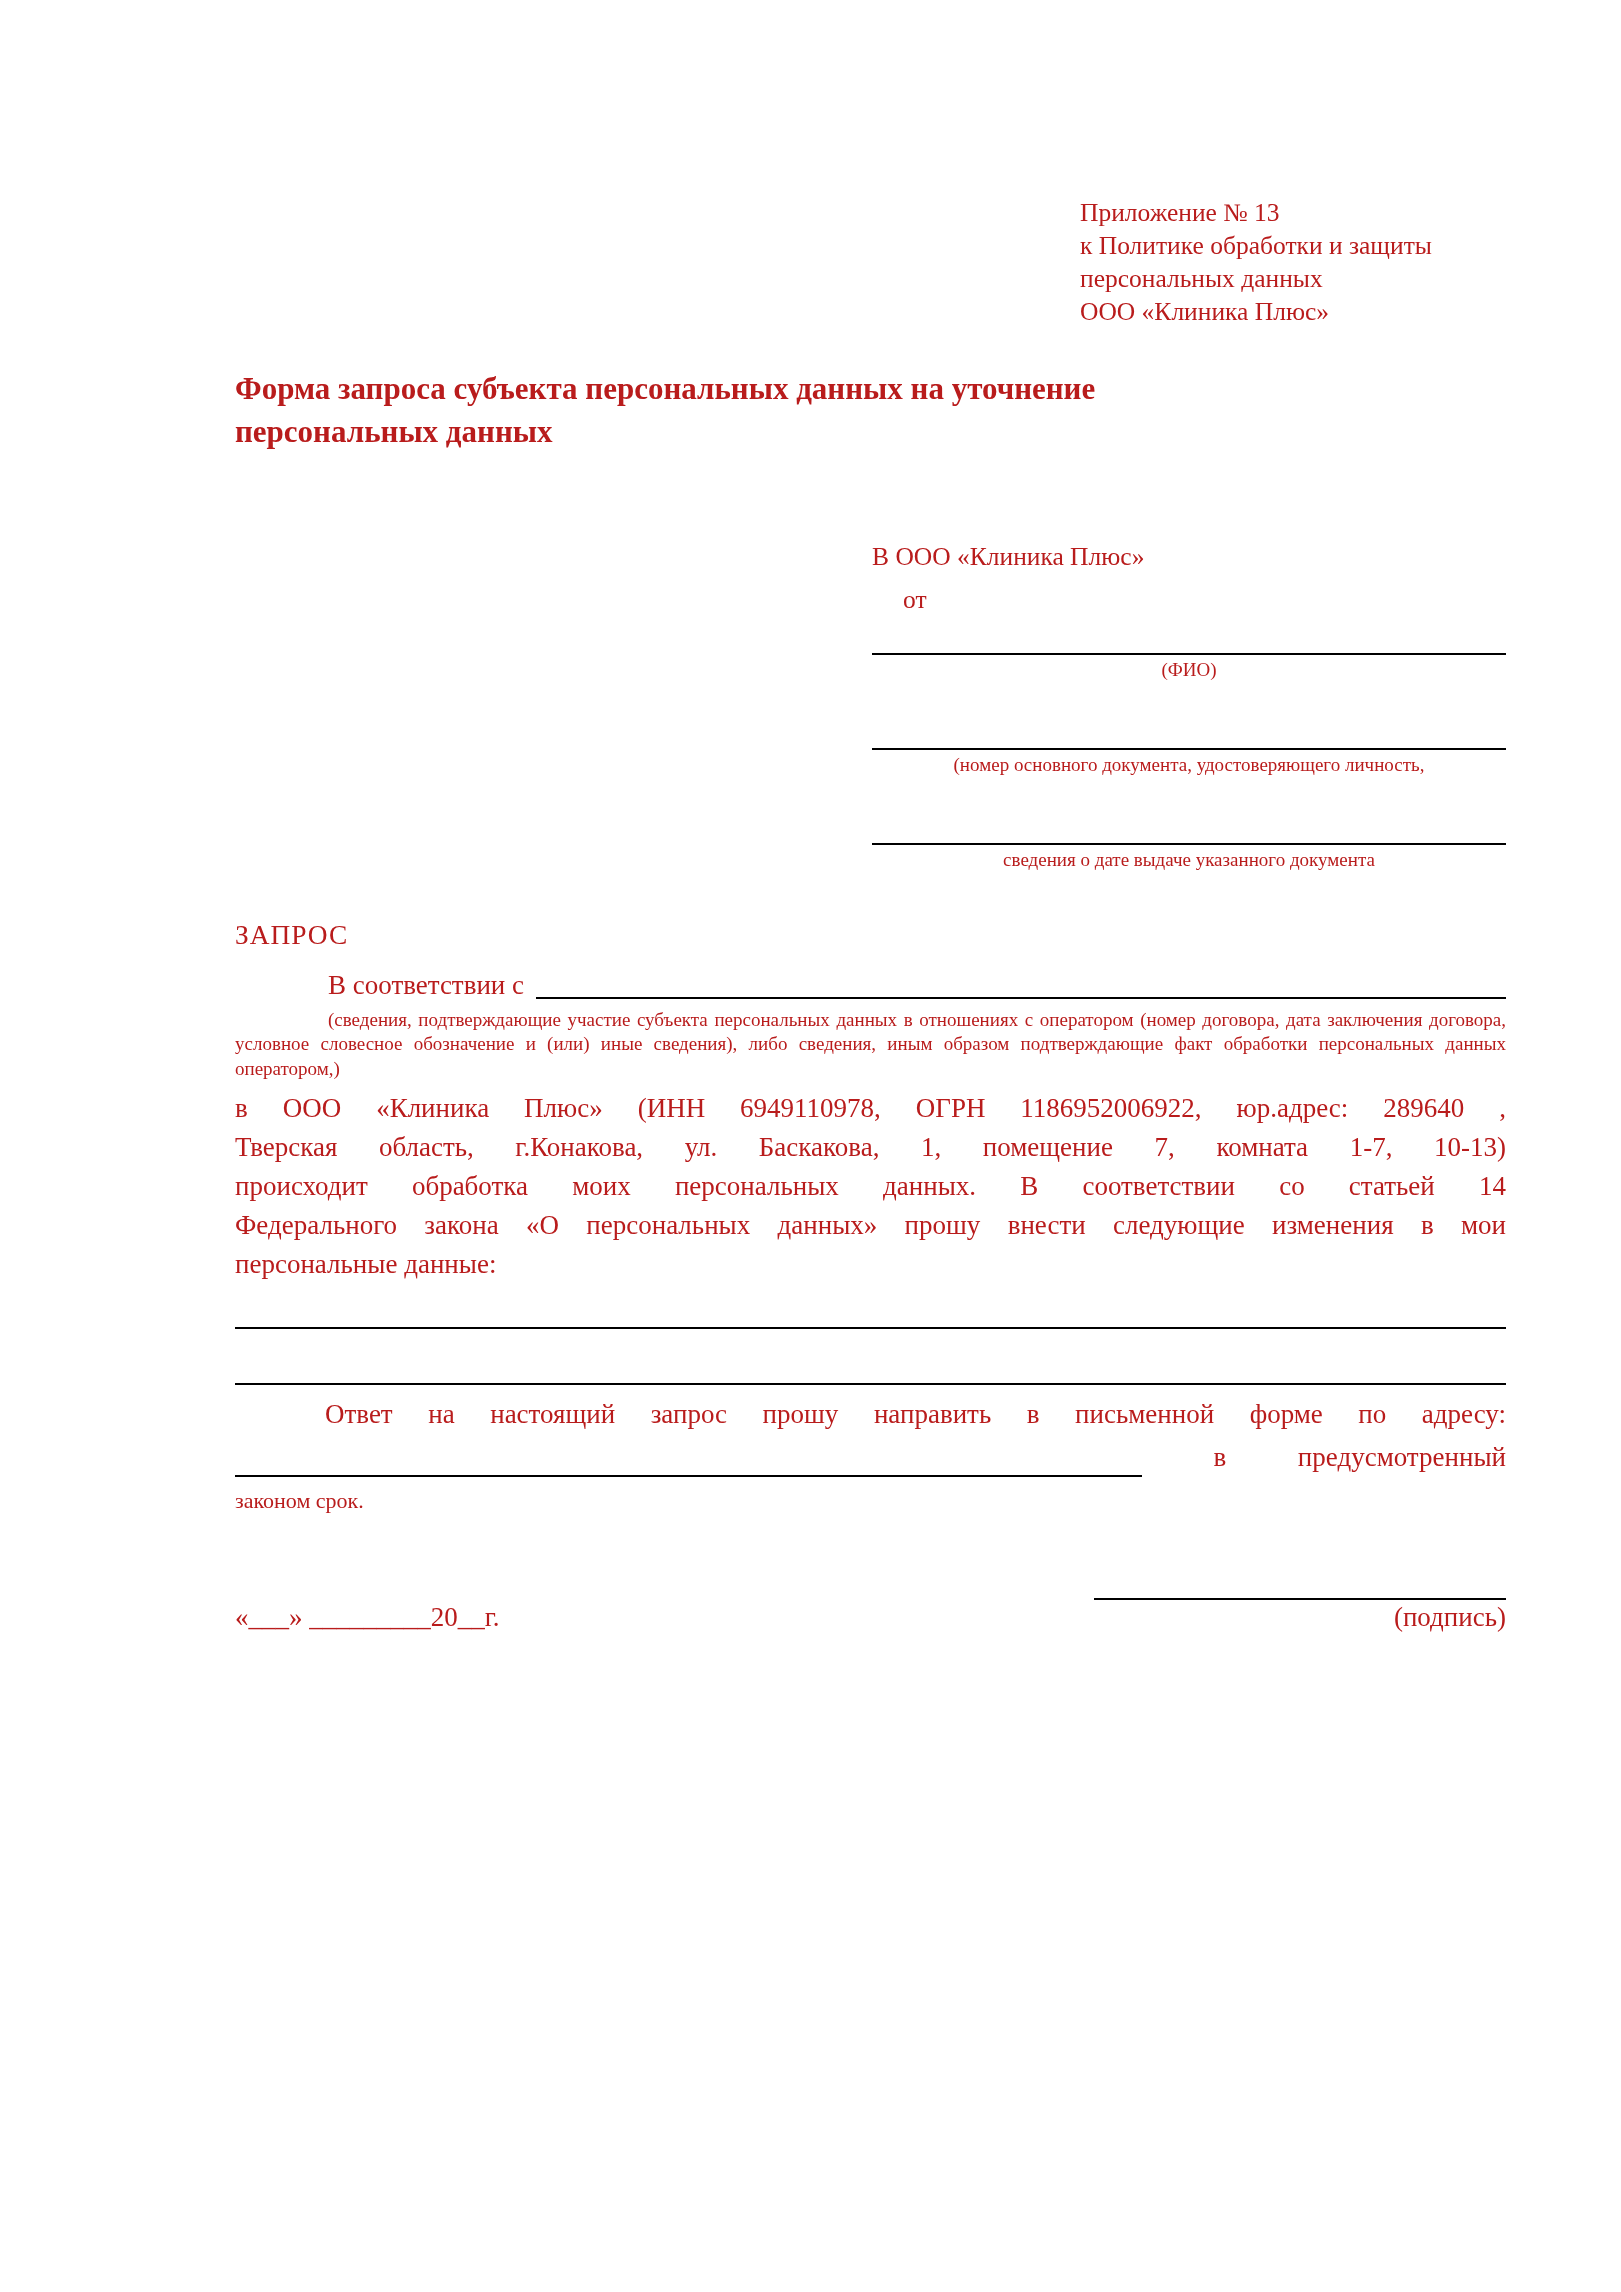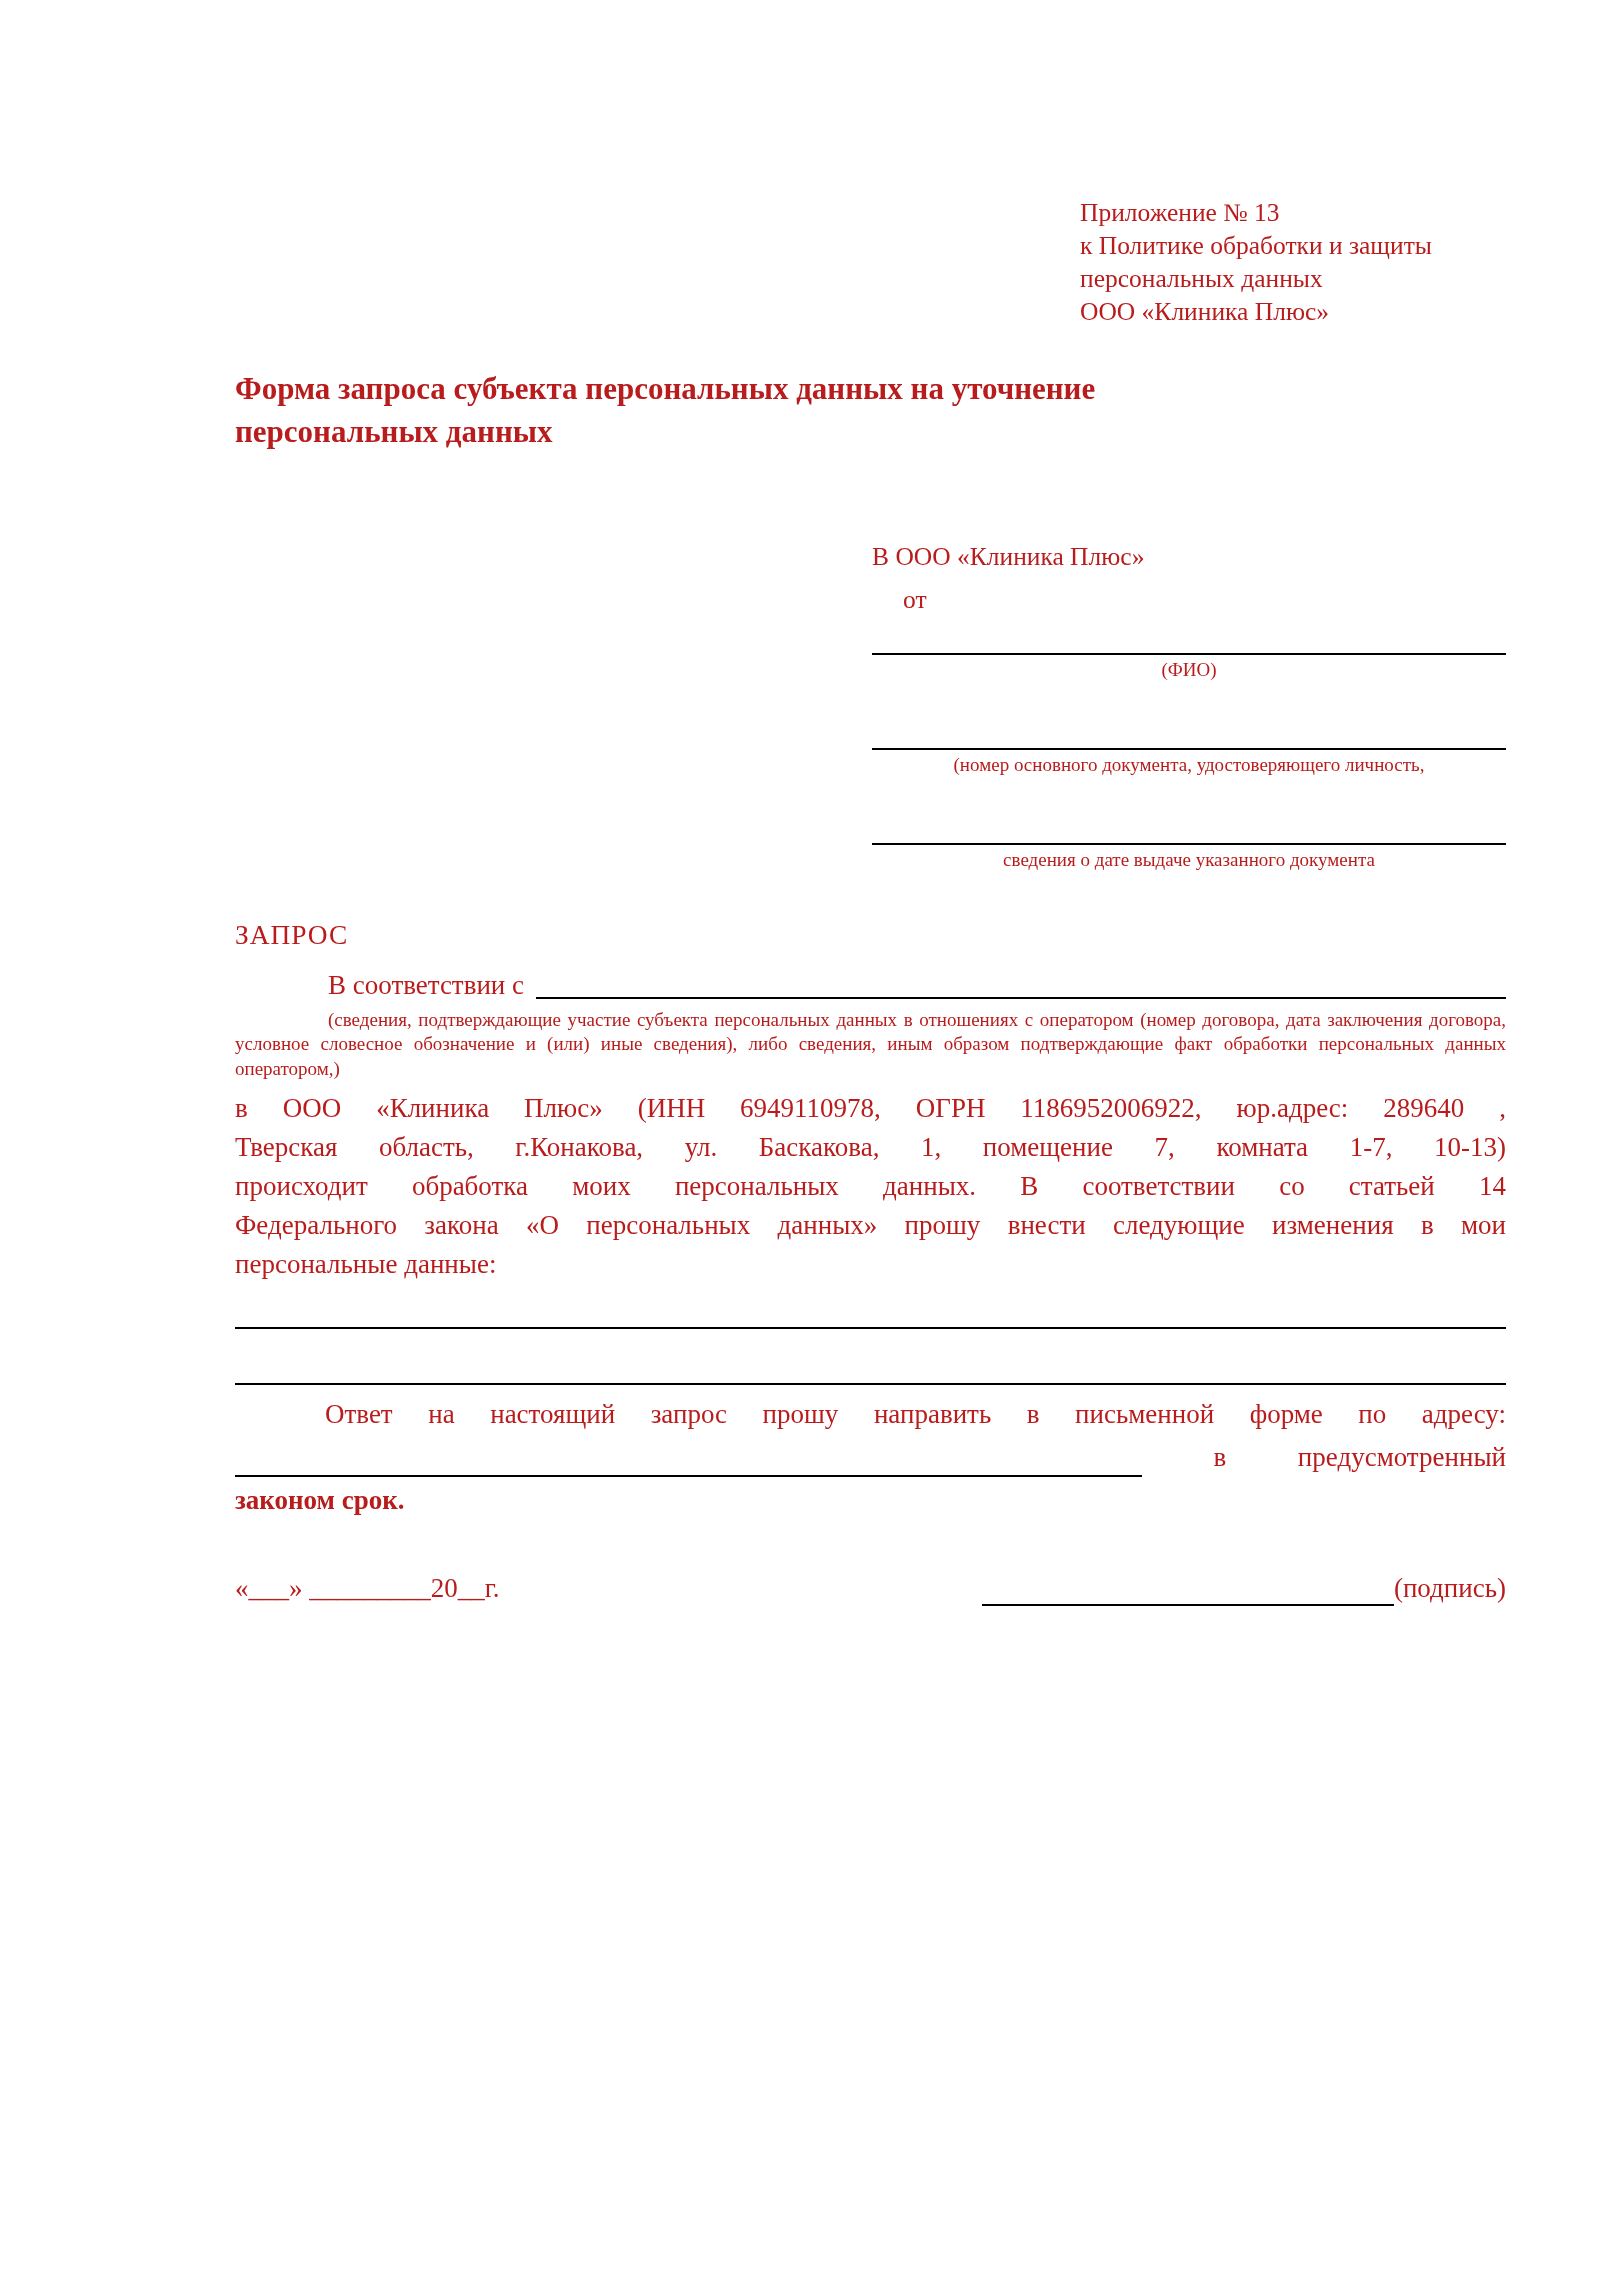--- a/index.html
+++ b/index.html
@@ -74,32 +74,32 @@
   }
   .answer2 {
     display: flex;
     justify-content: space-between;
     align-items: flex-end;
     font-size: 27px;
     line-height: 39px;
     margin-top: 3.9px;
   }
   .ans-fill { width: 907px; border-bottom: 2.9px solid #000; height: 31px; }
-  .answer3 { font-size: 27px; line-height: 39px; margin-top: 3.9px; font-weight: bold; }
+  .answer3 { font-size: 22px; line-height: 39px; margin-top: 3.9px; }
 
   
   .bottomrow {
     margin-top: 51px;
     display: flex;
     justify-content: space-between;
     align-items: flex-end;
     font-size: 27px;
     line-height: 35px;
   }
-  .sig-group { display: flex; align-items: flex-end; }
+  .sig-group { display: flex; align-items: flex-end; flex-direction: column; }
   .sig-line { width: 412px; border-bottom: 2.9px solid #000; height: 27.4px; }
 </style>
 </head>
 <body>
 
 <div class="page">
   <div class="content">
 
     <div class="appendix">
       <div>Приложение № 13</div>

